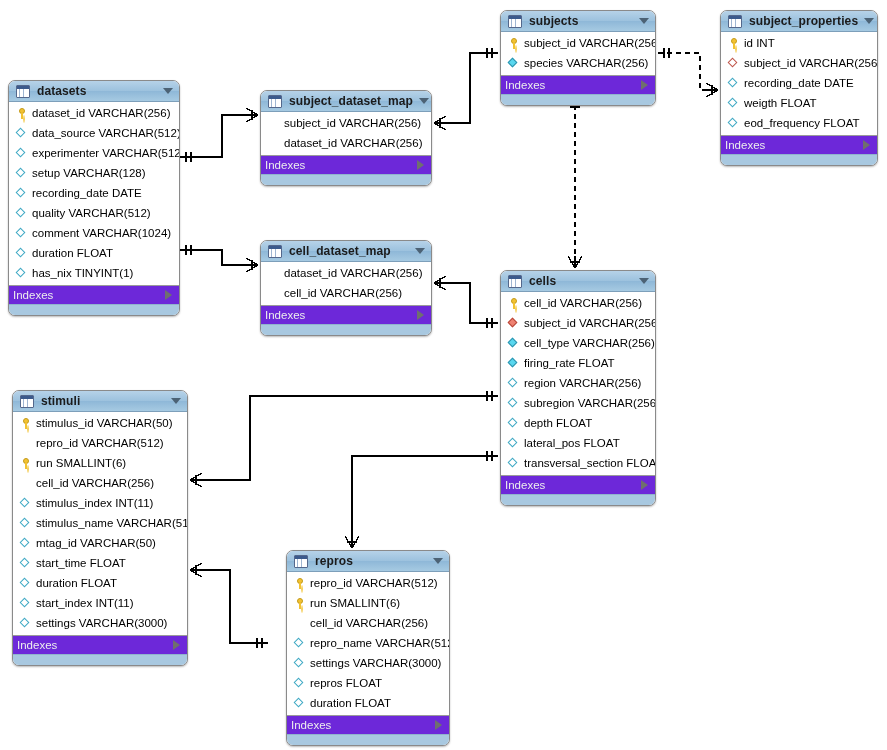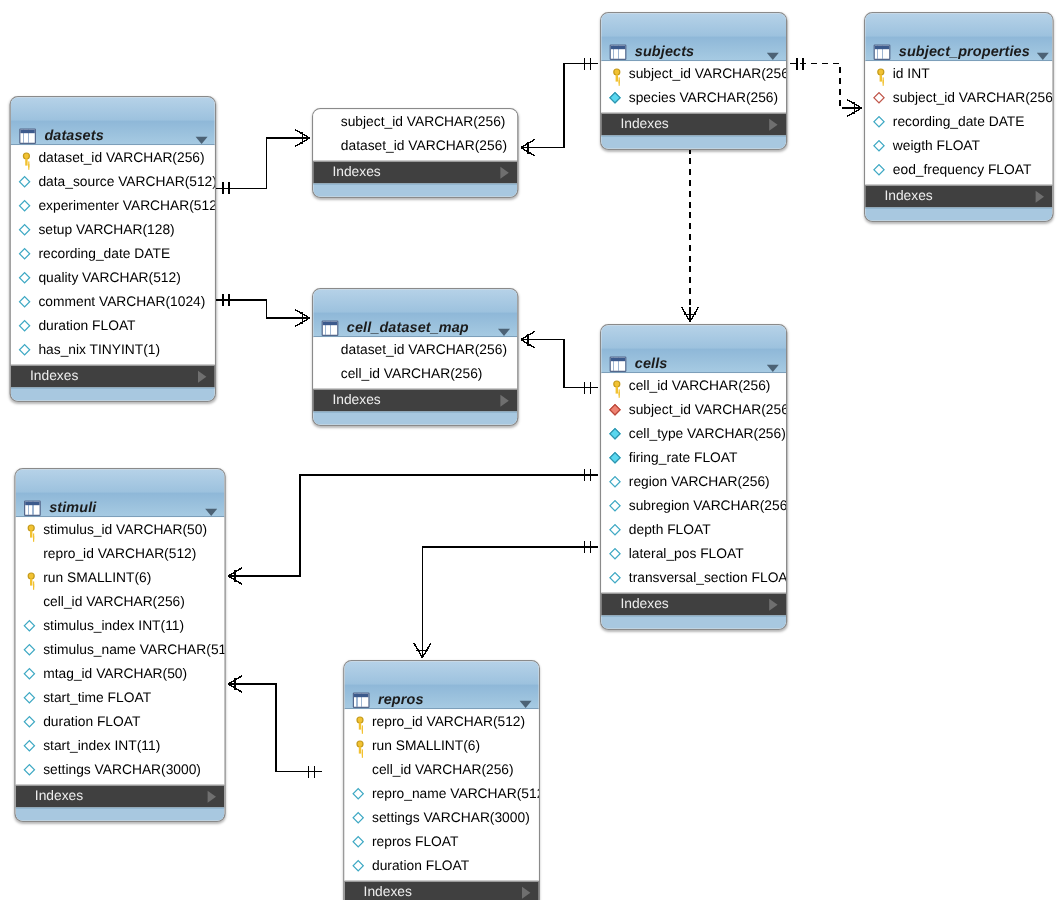--- a/index.html
+++ b/index.html
@@ -33,27 +33,26 @@
     box-sizing: border-box;
     border: 1px solid #8a8a8a;
     border-radius: 7px;
     background: #ffffff;
     box-shadow: 0 1px 2px rgba(0,0,0,0.28);
     overflow: hidden;
     z-index: 5;
   }
   .tbl-head {
     display: flex;
-    align-items: flex-end;
-    height: 40px;
+    align-items: center;
+    height: 21px;
     padding: 0 6px 0 7px;
     background: linear-gradient(to bottom, #b6d2e8 0%, #9dc2de 48%, #8fb8d8 52%, #a6cae2 100%);
     border-bottom: 1px solid #7d9fba;
     box-sizing: border-box;
-    font-style: italic;
   }
   .tbl-icon {
     width: 14px;
     height: 13px;
     flex: 0 0 auto;
     margin-right: 7px;
     box-sizing: border-box;
     border: 1px solid #54688c;
     border-radius: 1px;
     background:
@@ -157,22 +156,22 @@
   .ico-dia-fko::before {
     background: transparent;
     border-color: #c0564a;
   }
   .ico-none::before { content: none; }
 
   .tbl-foot {
     display: flex;
     align-items: center;
     height: 19px;
-    padding: 0 7px 0 16px;
-    background: #404040;
+    padding: 0 7px 0 4px;
+    background: #6d28d9;
     border-top: 1px solid #9a9a9a;
     box-sizing: border-box;
   }
   .tbl-foot-label {
     flex: 1 1 auto;
     font-size: 11.5px;
     color: #ededed;
     line-height: 13px;
     white-space: nowrap;
   }
@@ -355,20 +354,25 @@
             <span class="col-name">has_nix TINYINT(1)</span>
           </div>
         </div>
         <div class="tbl-foot">
           <span class="tbl-foot-label">Indexes</span>
           <span class="tbl-foot-caret"></span>
         </div>
         <div class="tbl-strip"></div>
       </div>
       <div class="tbl" style="left: 260px; top: 90px; width: 172px;">
+        <div class="tbl-head">
+          <span class="tbl-icon"></span>
+          <span class="tbl-title">subject_dataset_map</span>
+          <span class="tbl-caret"></span>
+        </div>
         <div class="tbl-cols">
           <div class="col">
             <span class="col-ico ico-none"></span>
             <span class="col-name">subject_id VARCHAR(256)</span>
           </div>
           <div class="col">
             <span class="col-ico ico-none"></span>
             <span class="col-name">dataset_id VARCHAR(256)</span>
           </div>
         </div>

